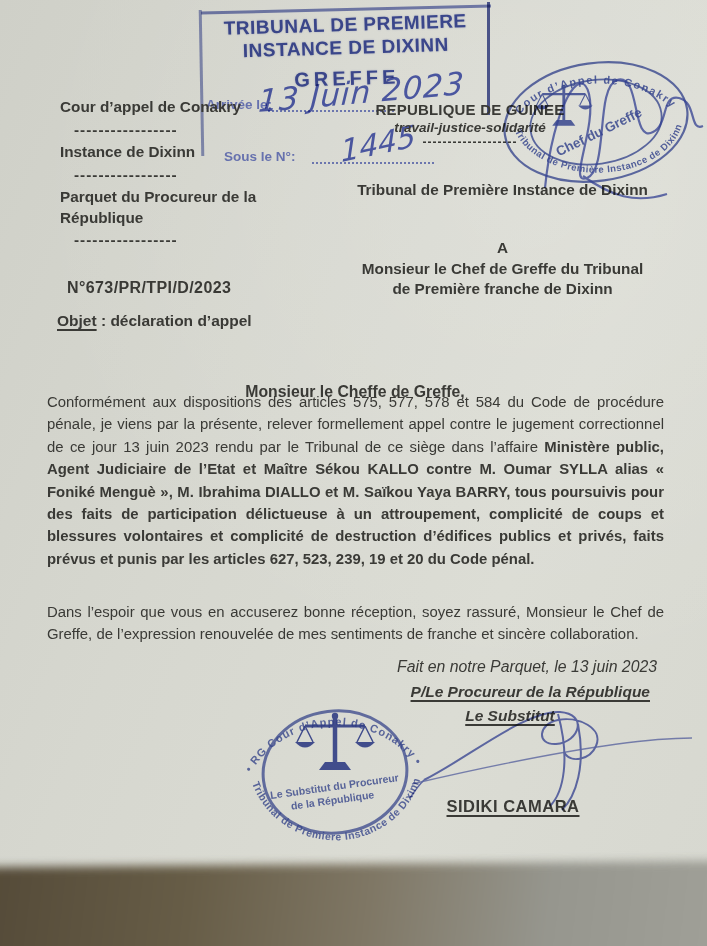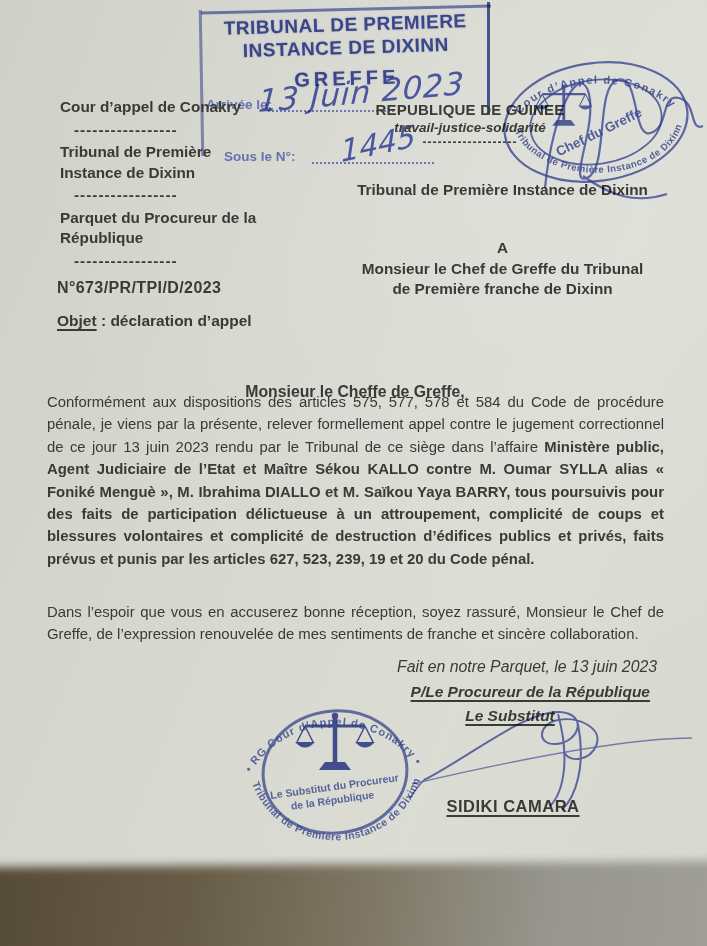--- a/index.html
+++ b/index.html
@@ -27,21 +27,21 @@
   .hand{font-family:"DejaVu Sans",sans-serif;font-style:italic;color:rgba(56,72,180,.85);mix-blend-mode:multiply;}
   
   .sender{left:60px;top:97px;width:280px;font-weight:bold;font-size:15.3px;line-height:20.5px;}
   .sender .dv{margin:2px 0 2px 14px;letter-spacing:1px;}
   .republic{left:335px;top:101px;width:270px;text-align:center;}
   .republic .ttl{font-weight:bold;font-size:15px;letter-spacing:.2px;}
   .republic .motto{font-weight:bold;font-style:italic;font-size:13.5px;margin-top:2px;}
   .republic .dv{font-weight:bold;font-size:12px;letter-spacing:1px;}
   .addresser{left:330px;top:179px;width:345px;text-align:center;font-weight:bold;font-size:15.3px;line-height:21px;}
   .addressee{left:330px;top:238px;width:345px;text-align:center;font-weight:bold;font-size:15.3px;line-height:20.5px;}
-  .reference{left:57px;top:279px;font-weight:bold;font-size:16px;letter-spacing:.4px;}
+  .reference{left:67px;top:279px;font-weight:bold;font-size:16px;letter-spacing:.4px;}
   .subject{left:57px;top:312px;font-weight:bold;font-size:15.5px;}
   .u{text-decoration:underline;text-underline-offset:3px;text-decoration-thickness:1.5px;}
   
   .salutation{left:40px;top:383px;width:630px;text-align:center;font-weight:bold;font-size:15.8px;}
   .para{left:47px;top:391px;width:617px;font-size:14.9px;line-height:22.4px;text-align:justify;}
   .para2{top:601px;}
   .b{font-weight:bold;}
   
   .place-date{left:300px;top:658px;width:357px;text-align:right;font-weight:normal;font-style:italic;font-size:15.8px;}
   .sig-title1{left:320px;top:683px;width:330px;text-align:right;font-weight:bold;font-style:italic;font-size:15.5px;}
@@ -71,21 +71,20 @@
   <div class="abs reg-label" style="left:206px;top:97px;">Arrivée le:</div>
   <div class="abs dotted" style="left:268px;top:110px;width:126px;"></div>
   <div class="abs hand" style="left:258px;top:74px;font-size:31px;transform:rotate(-5deg) skewX(-8deg);letter-spacing:1px;">13 Juin 2023</div>
   <div class="abs reg-label" style="left:224px;top:149px;">Sous le N°:</div>
   <div class="abs dotted" style="left:312px;top:162px;width:122px;"></div>
   <div class="abs hand" style="left:340px;top:126px;font-size:30px;transform:rotate(-12deg) skewX(-10deg);">1445</div>
 
   <div class="abs sender">
     <div>Cour d’appel de Conakry</div>
     <div class="dv">-----------------</div>
-    <div>Tribunal de Première</div>
     <div>Instance de Dixinn</div>
     <div class="dv">-----------------</div>
     <div>Parquet du Procureur de la</div>
     <div>République</div>
     <div class="dv">-----------------</div>
   </div>
 
   <div class="abs republic">
     <div class="ttl">REPUBLIQUE DE GUINEE</div>
     <div class="motto">travail-justice-solidarité</div>

